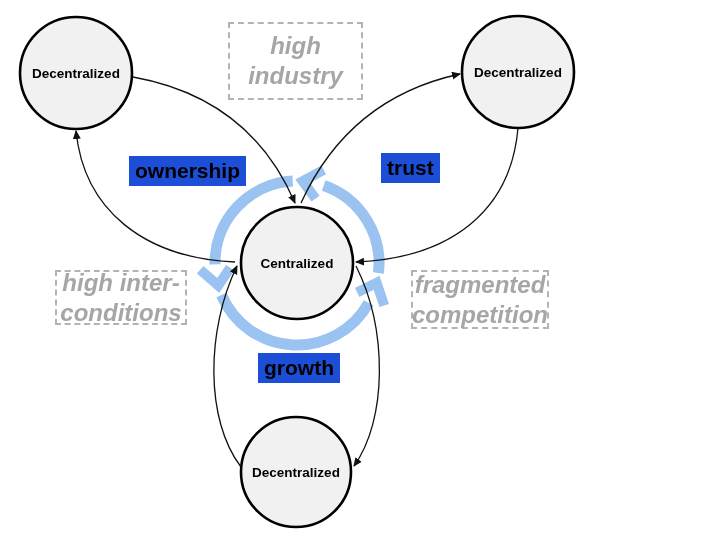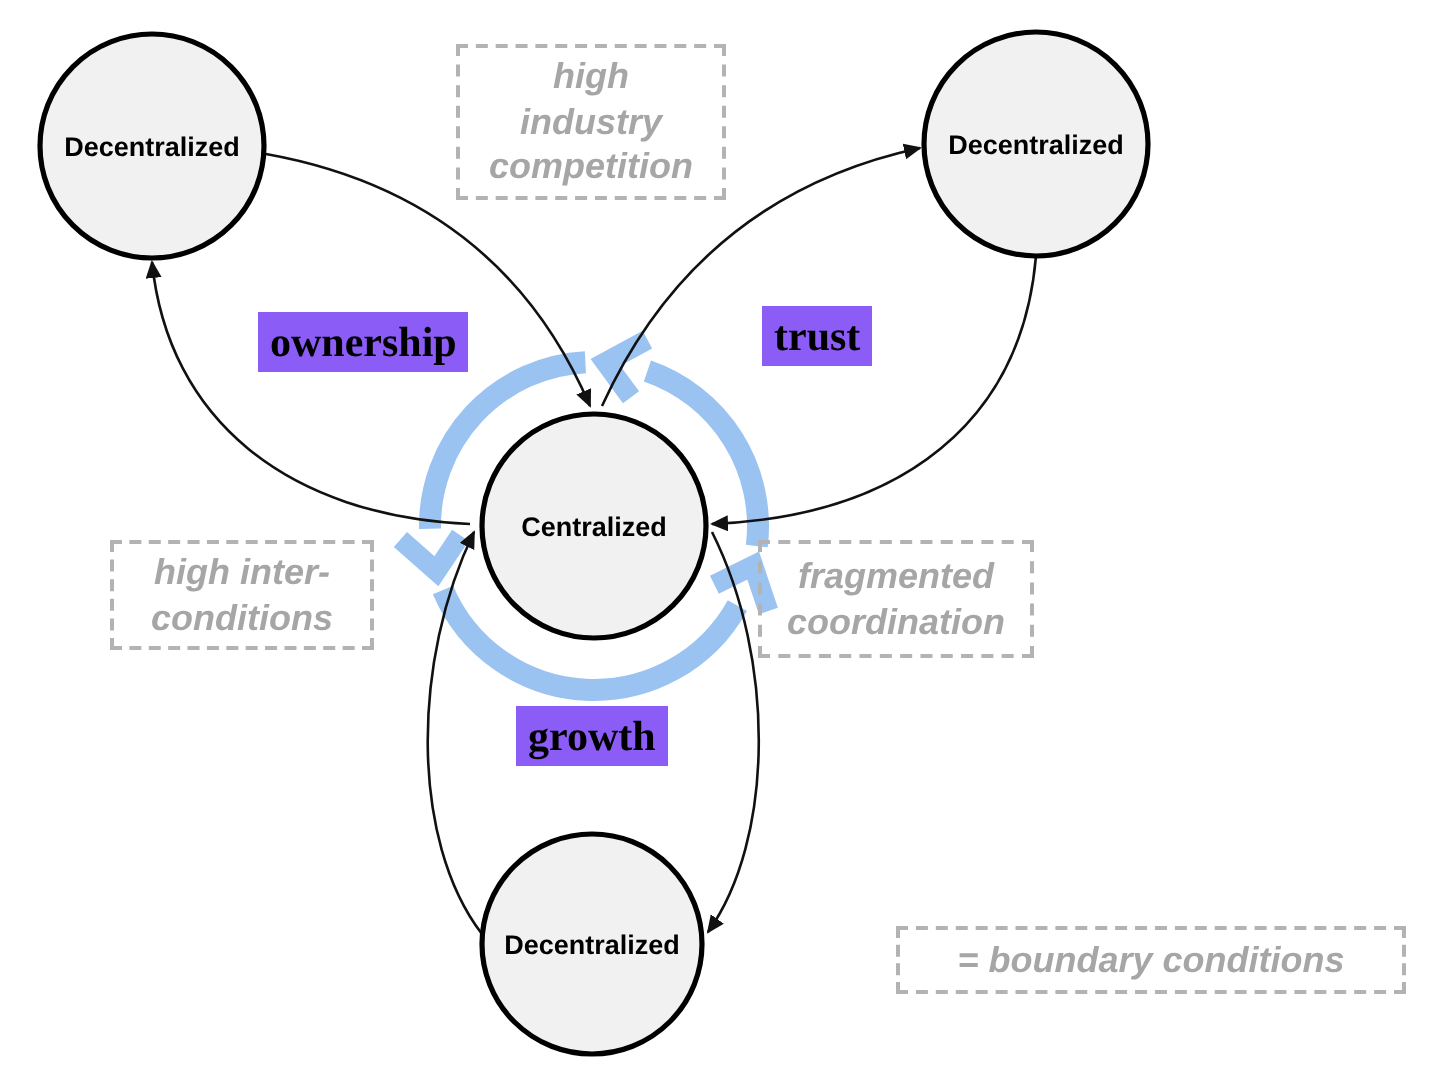--- a/index.html
+++ b/index.html
@@ -15,31 +15,30 @@
   .node-text{
     font-family:"Liberation Sans",sans-serif;
     font-size:13.5px;font-weight:bold;fill:#000000;
     text-anchor:middle;
   }
   .edge{fill:none;stroke:#111111;stroke-width:1.3px;}
   .cycle-arc{fill:none;stroke:#9bc3f2;stroke-width:11px;}
   .cycle-chevron{fill:none;stroke:#9bc3f2;stroke-width:10px;stroke-linejoin:miter;}
   .loop-label{
     position:absolute;
-    background:#8b5cf6;color:#000000;
+    background:#1d4ed8;color:#000000;
     font-size:21px;font-weight:bold;
     line-height:26px;padding:2px 6px;
     white-space:nowrap;
-    font-family:Liberation Serif, serif;
   }
   .boundary-box{
     position:absolute;
     border:2px dashed #b3b3b3;
     color:#a6a6a6;
-    font-size:18px;font-weight:bold;font-style:italic;
+    font-size:24px;font-weight:bold;font-style:italic;
     display:flex;flex-direction:column;
     align-items:center;justify-content:center;
     text-align:center;line-height:1.25;
     box-sizing:border-box;
   }
   .boundary-box div{white-space:nowrap;}
 </style>
 </head>
 <body>
 
@@ -88,27 +87,23 @@
     </g>
   </svg>
 
   <div class="loop-label" style="left:129px;top:156px;">ownership</div>
   <div class="loop-label" style="left:381px;top:153px;text-align:right;">trust</div>
   <div class="loop-label" style="left:258px;top:353px;">growth</div>
 
   <div class="boundary-box" style="left:228px;top:22px;width:135px;height:78px;">
     <div>high</div>
     <div>industry</div>
-    <div>competition</div>
   </div>
   <div class="boundary-box" style="left:55px;top:270px;width:132px;height:55px;justify-content:center;">
     <div>high inter-</div>
     <div>conditions</div>
   </div>
-  <div class="boundary-box" style="left:379px;top:270px;width:138px;height:59px;">
+  <div class="boundary-box" style="left:411px;top:270px;width:138px;height:59px;">
     <div>fragmented</div>
-    <div>coordination</div>
-  </div>
-  <div class="boundary-box" style="left:448px;top:463px;width:255px;height:34px;">
-    <div>= boundary conditions</div>
+    <div>competition</div>
   </div>
 
 </div>
 
 </body></html>

